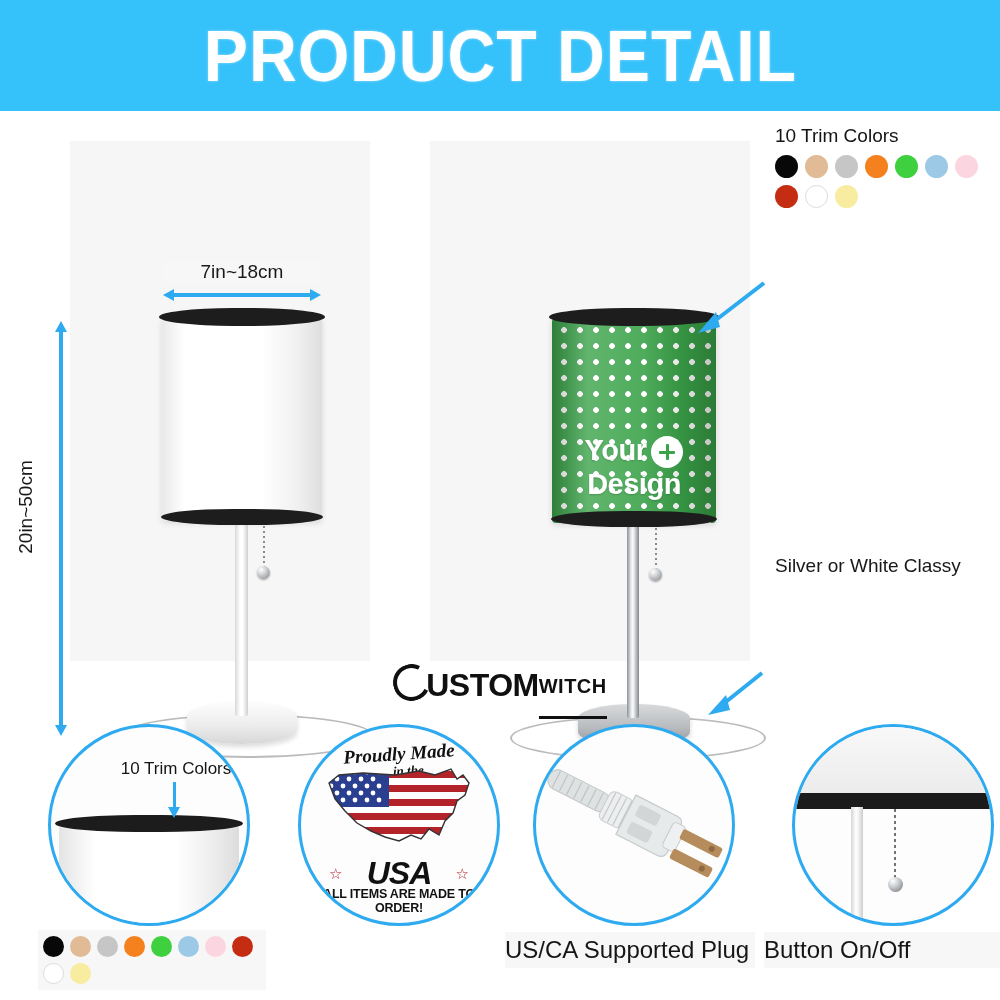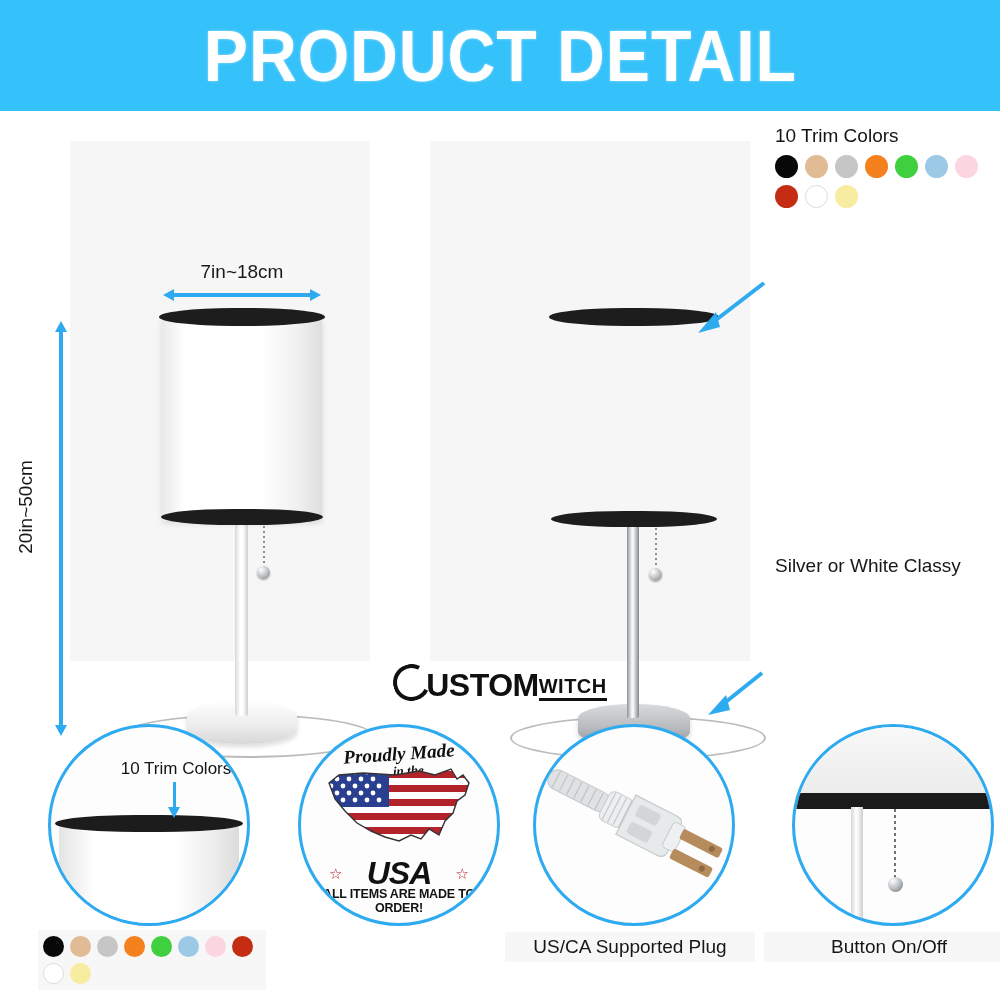--- a/index.html
+++ b/index.html
@@ -111,29 +111,29 @@
   .sw.white-sw{border:1px solid #dcdcdc;}
 
   
   .brand{position:absolute;left:0;top:664px;width:1000px;text-align:center;}
   .brand-inner{display:inline-block;position:relative;font-weight:bold;color:#101010;}
   .brand-c{display:inline-block;width:29px;height:29px;border:4px solid #101010;
     border-radius:50%;border-right-color:transparent;vertical-align:-5px;margin-right:-4px;
     transform:rotate(-18deg);}
   .brand-custom{font-size:32px;letter-spacing:-.5px;}
   .brand-witch{font-size:20px;letter-spacing:.5px;border-bottom:3px solid #101010;
-    padding-bottom:1px;vertical-align:3px;}
+    padding-bottom:19px;vertical-align:3px;}
 
   
   .features{position:absolute;left:0;top:716px;width:1000px;height:284px;}
   .feature{position:absolute;width:250px;height:284px;}
   .circle{position:absolute;left:28px;top:8px;width:196px;height:196px;border-radius:50%;
     border:3px solid #2eaaf0;background:#fdfdfd;overflow:hidden;}
-  .feature-label{position:absolute;left:0;top:216px;width:250px;text-align:center;
-    font-size:19px;color:#161616;background:#f7f7f7;padding:4px 0;}
+  .feature-label{position:absolute;left:0;top:216px;width:250px;
+    font-size:24px;color:#161616;background:#f7f7f7;padding:4px 0;}
 
   
   .f1-title{position:absolute;left:0;top:32px;width:250px;text-align:center;font-size:17px;color:#141414;z-index:3;}
   .f1-arrow{position:absolute;left:122px;top:55px;width:3px;height:28px;background:#2eaaf0;z-index:3;}
   .f1-arrowhead{position:absolute;left:117px;top:80px;width:0;height:0;z-index:3;
     border-left:6.5px solid transparent;border-right:6.5px solid transparent;border-top:11px solid #2eaaf0;}
   .f1-shade{position:absolute;left:8px;top:96px;width:180px;height:130px;
     background:linear-gradient(to right,#e4e4e4,#ffffff 20%,#ffffff 65%,#ebebeb 88%,#dcdcdc);
     border-radius:6px;}
   .f1-trim{position:absolute;left:4px;top:88px;width:188px;height:17px;background:#1c1c1c;
@@ -211,20 +211,29 @@
       <div style="position:absolute;left:-3px;top:-8px;width:166px;height:18px;background:#1d1d1d;border-radius:50%/56%;"></div>
       <div style="position:absolute;left:-1px;top:193px;width:162px;height:16px;background:#1d1d1d;border-radius:50%/56%;"></div>
     </div>
 
     <div class="lamp lamp-green" style="left:552px;top:205px;width:180px;height:440px;">
       <div class="ring" style="left:-42px;top:400px;width:252px;height:40px;"></div>
       <div class="base"></div>
       <div class="pole"></div>
       <div class="chain" style="left:103px;top:202px;height:55px;"></div>
       <div class="chain-ball" style="left:97px;top:252px;"></div>
+      <div class="shade">
+        <div class="shade-body"></div>
+        <div class="dots"></div>
+        <div class="shade-shine"></div>
+        <div class="your-design">
+          <span>Your</span><span class="plus-badge"></span><br>
+          <span>Design</span>
+        </div>
+      </div>
       <div style="position:absolute;left:-3px;top:-8px;width:170px;height:18px;background:#1d1d1d;border-radius:50%/56%;"></div>
       <div style="position:absolute;left:-1px;top:195px;width:166px;height:16px;background:#1d1d1d;border-radius:50%/56%;"></div>
     </div>
 
     <svg class="arrow-diag" style="left:690px;top:168px;" width="80" height="56">
       <line x1="74" y1="4" x2="22" y2="44" stroke="#2eaaf0" stroke-width="4"></line>
       <polygon points="8,54 26,33 30,48" fill="#2eaaf0"></polygon>
     </svg>
 
     <svg class="arrow-diag" style="left:700px;top:556px;" width="70" height="52">

